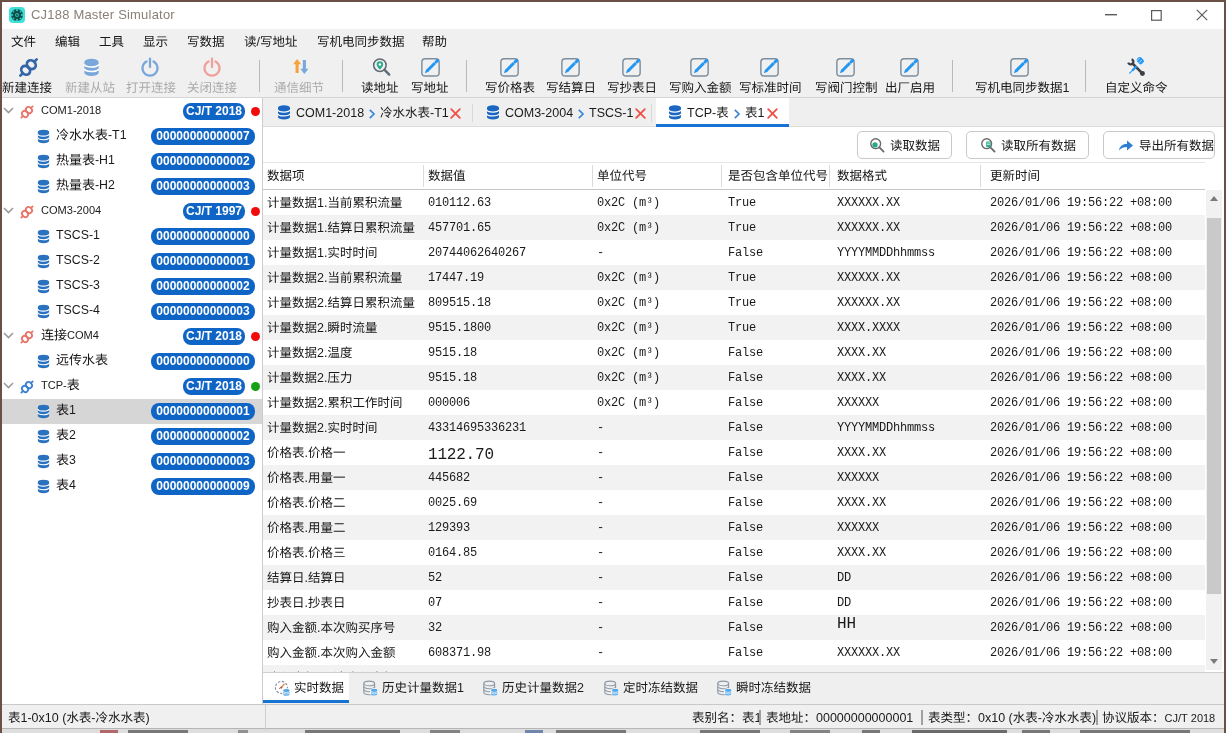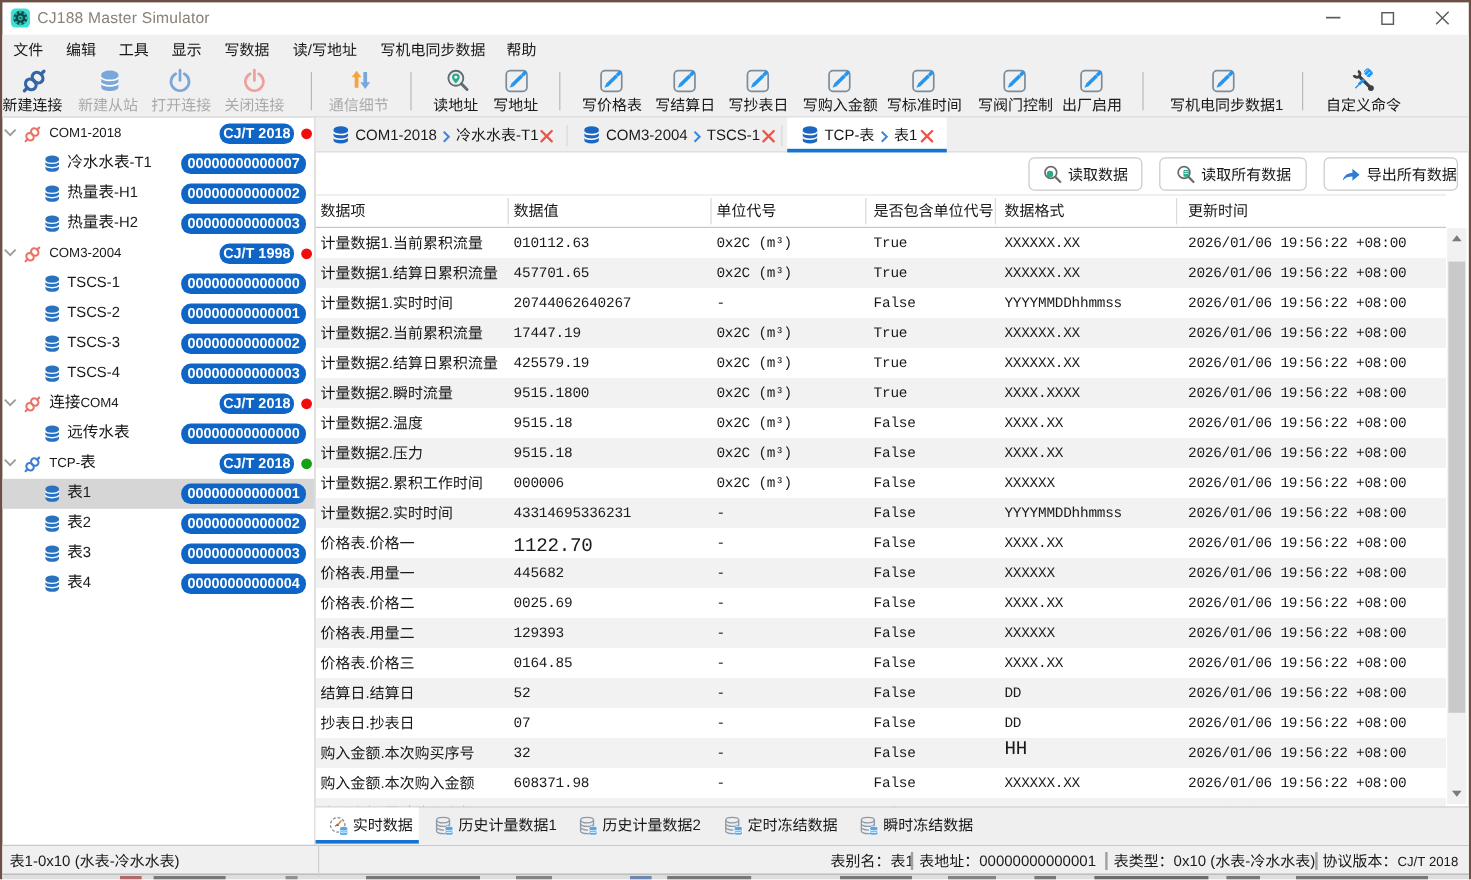--- a/index.html
+++ b/index.html
@@ -523,21 +523,21 @@
         <ellipse cx="8" cy="5.2" rx="3.3" ry="2.8"></ellipse>
         <ellipse cx="8" cy="10.8" rx="3.3" ry="2.8"></ellipse>
         <path d="M8 0V2.2M8 13.8V16"></path>
       </g>
     </svg>
     <div class="ab" style="left:41px;top:203px;">
       <svg class="zt" width="62" height="16" fill="#1a1a1a">
         <text x="0.0" y="11.44" font-family="Liberation Sans" font-size="11.05">COM3-2004</text>
       </svg>
     </div>
-    <div class="badge" style="left:183px;top:202.5px;width:62px;height:17px;font-size:12px;line-height:17px">CJ/T 1998</div>
+    <div class="badge" style="left:183px;top:202.5px;width:62px;height:17px;font-size:12px;line-height:17px">CJ/T 1997</div>
     <div class="dot" style="left:251px;top:206.5px;width:9px;height:9px;background:#f10c0c"></div>
     <svg class="ab" style="left:36px;top:228px" width="15" height="17" viewBox="0 0 16 16" fill="#2a72c0">
       <path d="M2 3.3 a6 2.6 0 0 1 12 0 V12.5 a6 2.6 0 0 1 -12 0 Z"></path>
       <path d="M2 5.3 a6 2.3 0 0 0 12 0 M2 9.15 a6 2.3 0 0 0 12 0" fill="none" stroke="#fff" stroke-width="1.25"></path>
     </svg>
     <div class="ab" style="left:56px;top:228px;">
       <svg class="zt" width="45" height="16" fill="#1a1a1a">
         <text x="0.0" y="11.44" font-family="Liberation Sans" font-size="12.35">TSCS-1</text>
       </svg>
     </div>
@@ -659,21 +659,21 @@
     <svg class="ab" style="left:36px;top:478px" width="15" height="17" viewBox="0 0 16 16" fill="#2a72c0">
       <path d="M2 3.3 a6 2.6 0 0 1 12 0 V12.5 a6 2.6 0 0 1 -12 0 Z"></path>
       <path d="M2 5.3 a6 2.3 0 0 0 12 0 M2 9.15 a6 2.3 0 0 0 12 0" fill="none" stroke="#fff" stroke-width="1.25"></path>
     </svg>
     <div class="ab" style="left:56px;top:478px;">
       <svg class="zt" width="21" height="16" fill="#1a1a1a">
         <use href="#u8868" transform="translate(0.0 11.44) scale(0.013 -0.013)"></use>
         <text x="13.0" y="11.44" font-family="Liberation Sans" font-size="12.35">4</text>
       </svg>
     </div>
-    <div class="badge" style="left:151px;top:477.5px;width:104px;height:17px;font-size:12px;line-height:17px">00000000000004</div>
+    <div class="badge" style="left:151px;top:477.5px;width:104px;height:17px;font-size:12px;line-height:17px">00000000000009</div>
     <div class="ab" style="left:2px;top:704px;width:1222px;height:27px;background:#f0f0f0"></div>
     <div class="hline" style="left:2px;top:704px;width:1222px;background:#c9c9c9"></div>
     <div class="ab" style="left:8px;top:711px;">
       <svg class="zt" width="143" height="15" fill="#1a1a1a">
         <use href="#u8868" transform="translate(0.0 11.0) scale(0.0125 -0.0125)"></use>
         <text x="12.5" y="11.0" font-family="Liberation Sans" font-size="12.5">1-0x10</text>
         <text x="54.19" y="11.0" font-family="Liberation Sans" font-size="12.5">(</text>
         <use href="#u6C34" transform="translate(58.36 11.0) scale(0.0125 -0.0125)"></use>
         <use href="#u8868" transform="translate(70.86 11.0) scale(0.0125 -0.0125)"></use>
         <text x="83.36" y="11.0" font-family="Liberation Sans" font-size="12.5">-</text>
@@ -963,21 +963,21 @@
           <text x="50.0" y="11.0" font-family="Liberation Sans" font-size="12.5">2.</text>
           <use href="#u7ED3" transform="translate(60.42 11.0) scale(0.0125 -0.0125)"></use>
           <use href="#u7B97" transform="translate(72.92 11.0) scale(0.0125 -0.0125)"></use>
           <use href="#u65E5" transform="translate(85.42 11.0) scale(0.0125 -0.0125)"></use>
           <use href="#u7D2F" transform="translate(97.92 11.0) scale(0.0125 -0.0125)"></use>
           <use href="#u79EF" transform="translate(110.42 11.0) scale(0.0125 -0.0125)"></use>
           <use href="#u6D41" transform="translate(122.92 11.0) scale(0.0125 -0.0125)"></use>
           <use href="#u91CF" transform="translate(135.42 11.0) scale(0.0125 -0.0125)"></use>
         </svg>
       </div>
-      <div class="ab mono" style="left:165px;top:106px;font-size:12px;letter-spacing:-0.2px">425579.19</div>
+      <div class="ab mono" style="left:165px;top:106px;font-size:12px;letter-spacing:-0.2px">809515.18</div>
       <div class="ab mono" style="left:334px;top:106px;font-size:12px;letter-spacing:-0.2px">0x2C (m³)</div>
       <div class="ab mono" style="left:465px;top:106px;font-size:12px;letter-spacing:-0.2px">True</div>
       <div class="ab mono" style="left:574px;top:106px;font-size:12px;letter-spacing:-0.2px">XXXXXX.XX</div>
       <div class="ab mono" style="left:727px;top:106px;font-size:12px;letter-spacing:-0.2px">2026/01/06 19:56:22 +08:00</div>
       <div class="ab" style="left:0;top:125px;width:942px;height:25px;background:#f2f2f2"></div>
       <div class="ab" style="left:4px;top:131px">
         <svg class="zt" width="112" height="15" fill="#1a1a1a">
           <use href="#u8BA1" transform="translate(0.0 11.0) scale(0.0125 -0.0125)"></use>
           <use href="#u91CF" transform="translate(12.5 11.0) scale(0.0125 -0.0125)"></use>
           <use href="#u6570" transform="translate(25.0 11.0) scale(0.0125 -0.0125)"></use>

